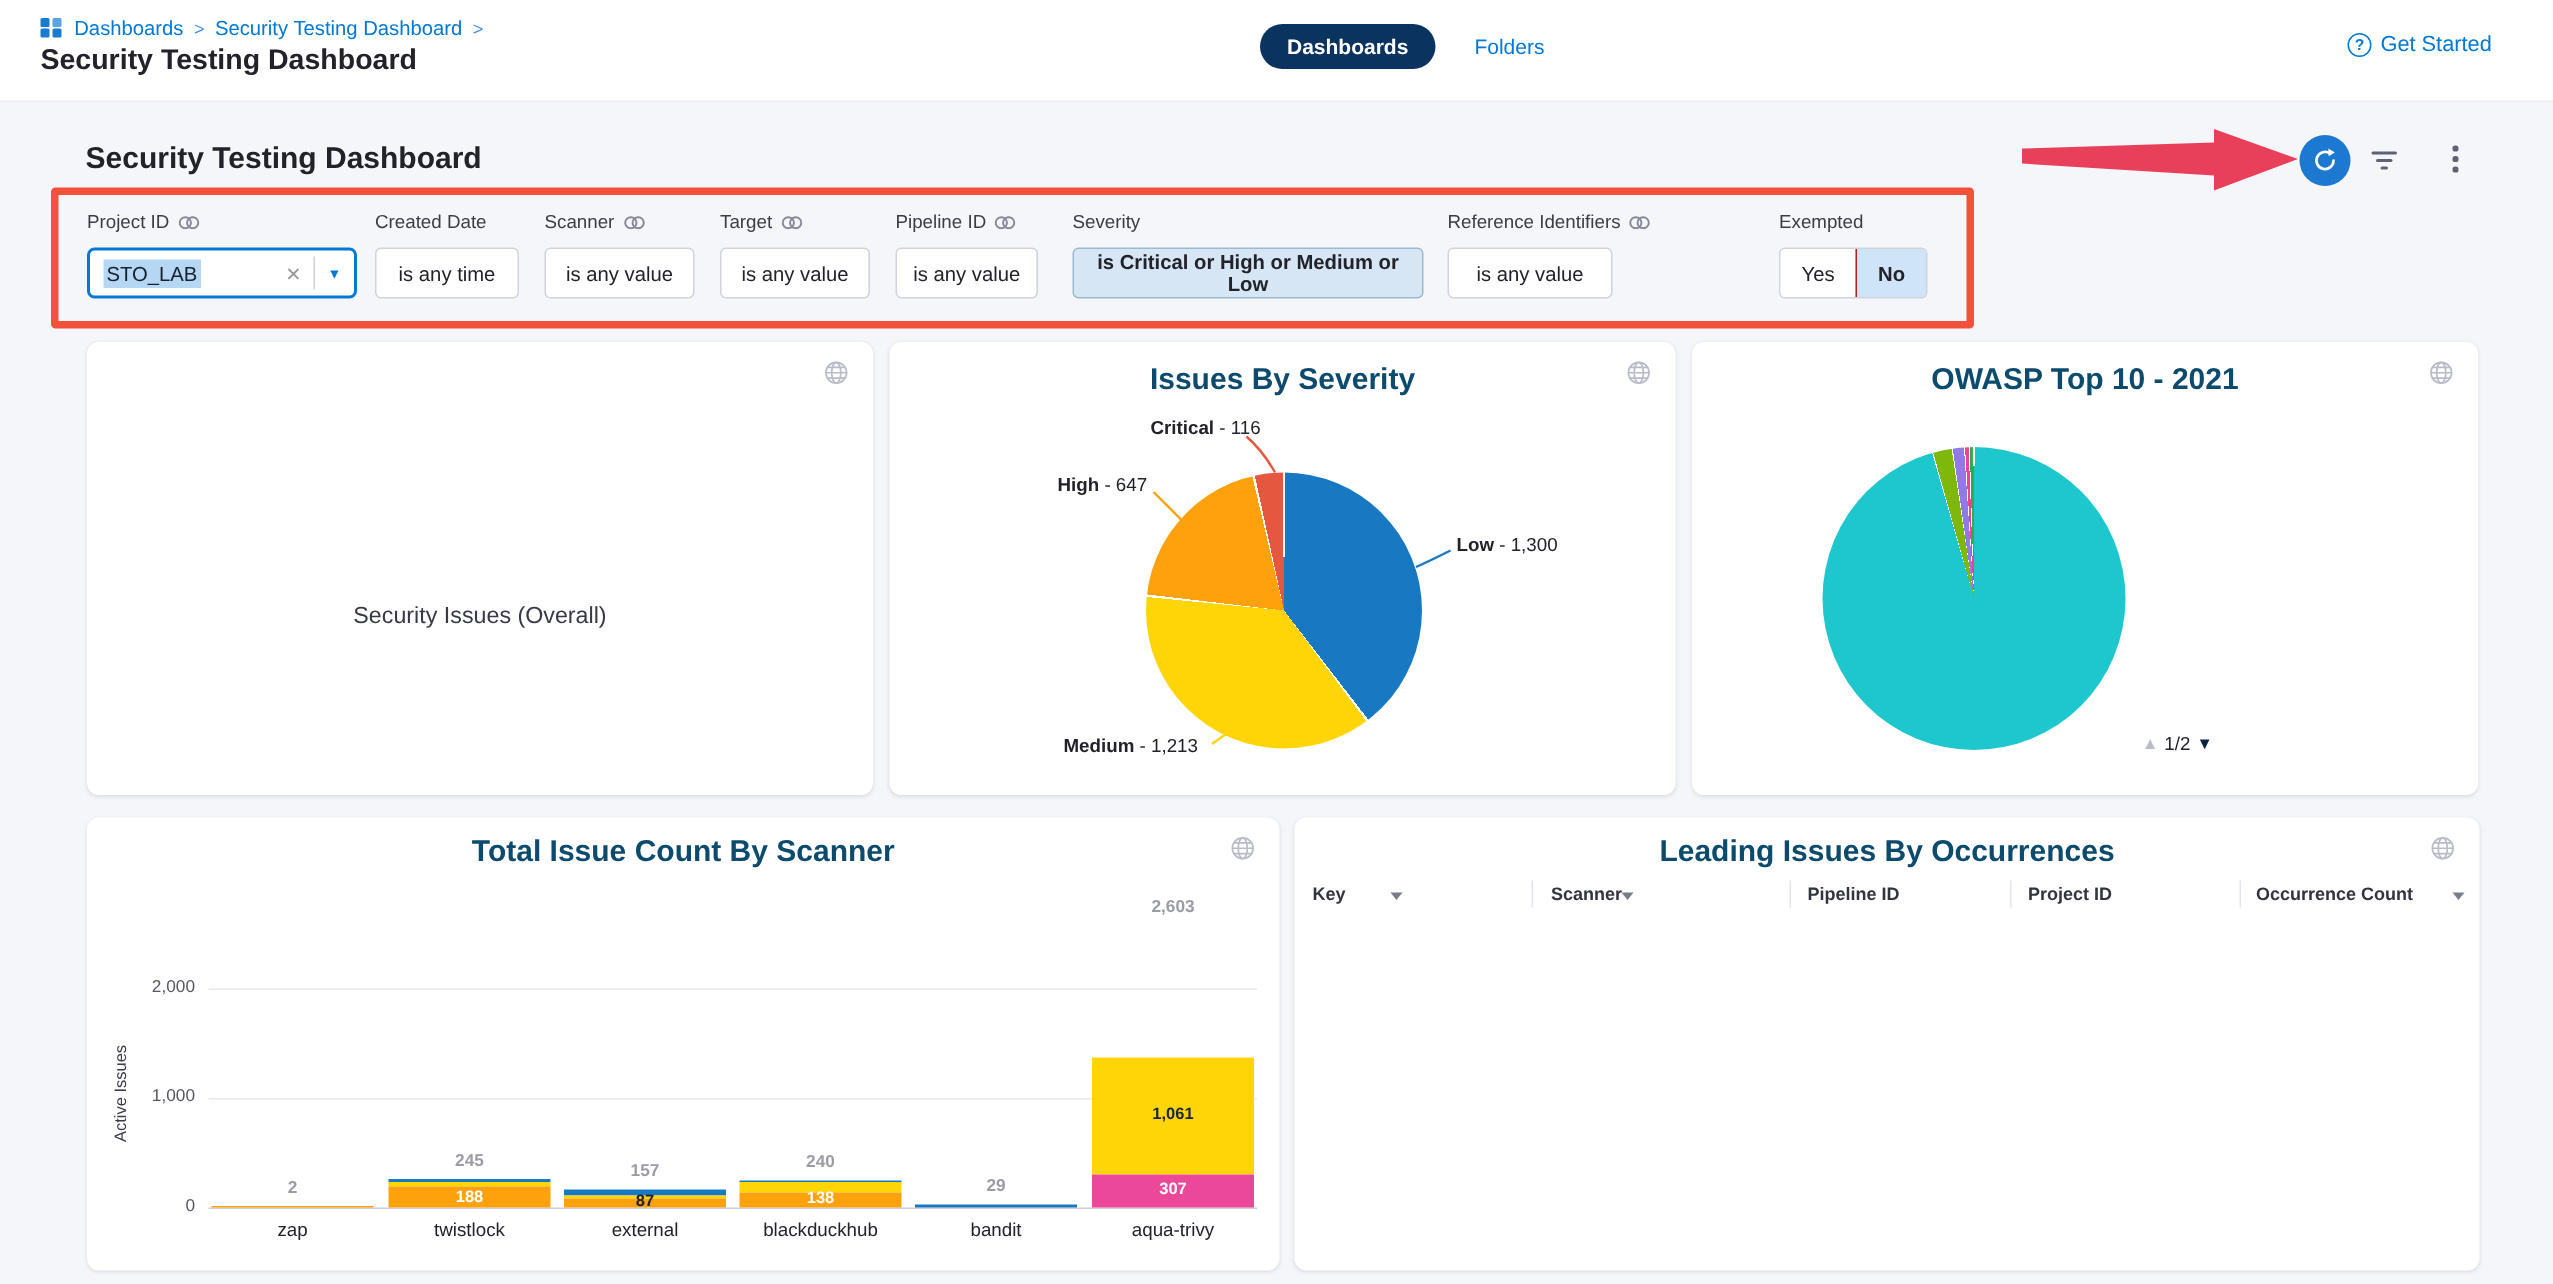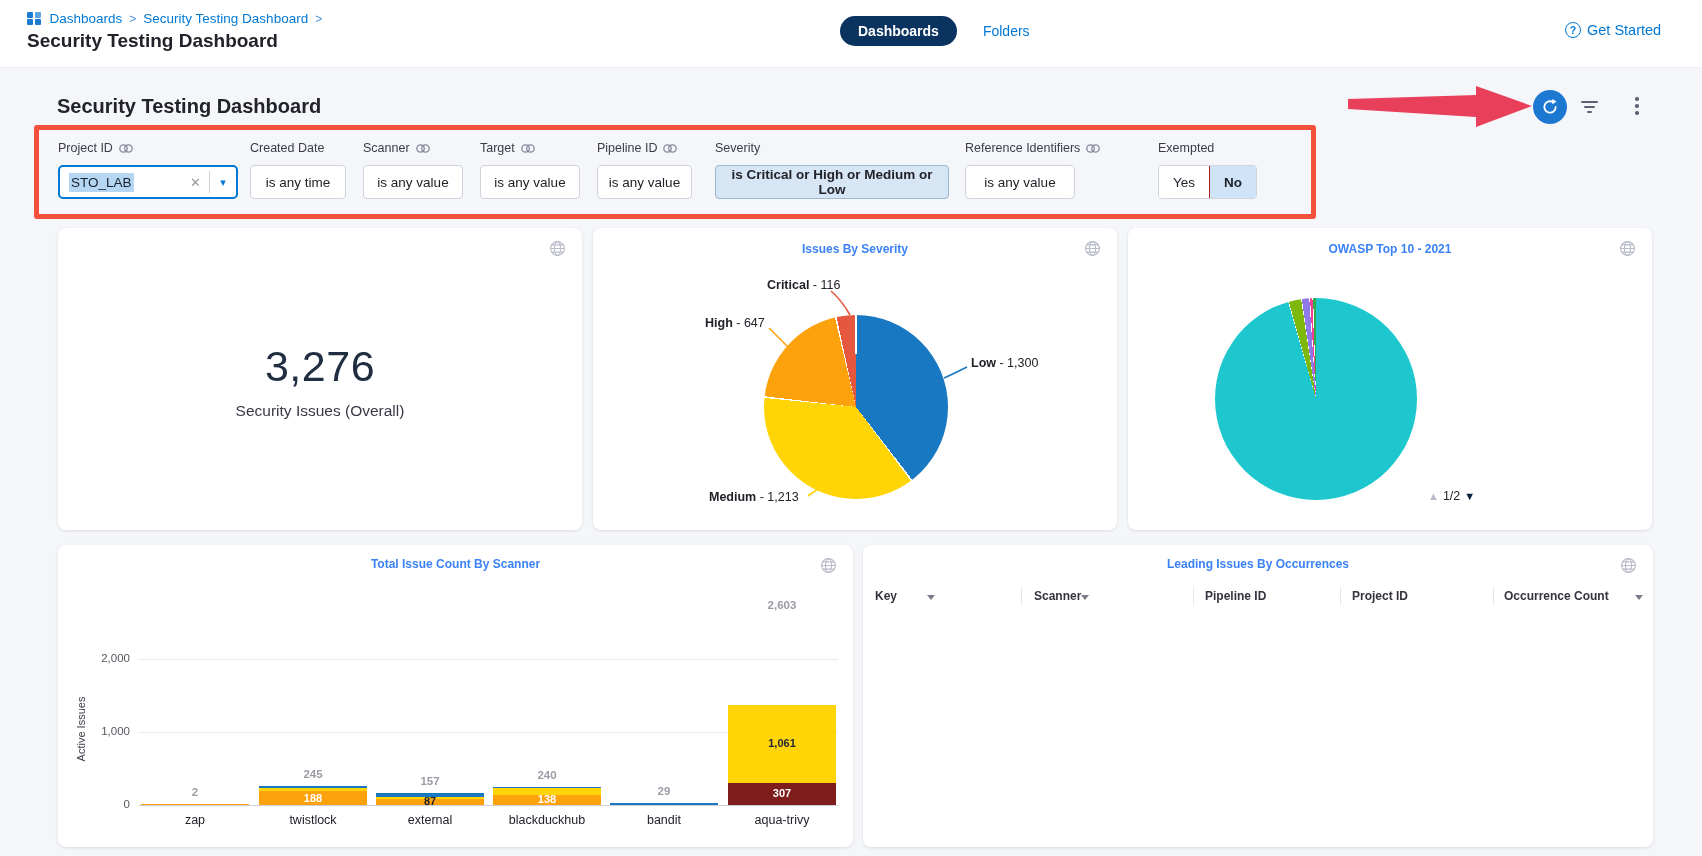--- a/index.html
+++ b/index.html
@@ -45,21 +45,21 @@
        display:flex;align-items:center;box-sizing:border-box;padding-left:9px;}
   .pid-value{font-size:13.5px;color:#17202c;background:#b5d7f3;padding:2px 2px;}
   .pid-clear{margin-left:auto;color:#98999f;font-size:13px;cursor:pointer;padding:0 8px;}
   .pid-div{width:1px;height:22px;background:#cfd1da;}
   .pid-caret{width:26px;text-align:center;color:#0278d5;font-size:11px;cursor:pointer;}
   .toggle{margin-top:9px;display:flex;border:1px solid #d0d2dc;border-radius:4px;overflow:hidden;width:max-content;background:#fff;}
   .tbtn{height:32px;border:none;background:#fff;font-size:13.5px;color:#22222a;padding:0 14px;cursor:pointer;font-family:inherit;}
   .tbtn.selected{background:#cfe4f8;font-weight:600;border-left:1px solid #b91c1c;}
   
   .card{position:absolute;background:#fff;border-radius:8px;box-shadow:0 1px 3px rgba(40,41,61,.12);}
-  .card-title{position:absolute;top:14px;left:0;width:100%;text-align:center;font-size:12px;font-weight:600;color:#3b82f6;}
+  .card-title{position:absolute;top:14px;left:0;width:100%;text-align:center;font-size:20px;font-weight:600;color:#0c4a6e;}
   .globe{position:absolute;right:16px;top:12px;width:17px;height:17px;color:#b9bbc9;}
   .big-num{position:absolute;top:114px;width:100%;text-align:center;font-size:43px;color:#212d40;font-weight:500;letter-spacing:.5px;}
   .big-label{position:absolute;top:174px;width:100%;text-align:center;font-size:15.5px;color:#383946;}
   .pie{position:absolute;border-radius:50%;cursor:pointer;}
   .pie-sev{left:171px;top:87px;width:184px;height:184px;}
   .pie-owasp{left:87px;top:70px;width:202px;height:202px;}
   .pie-label{position:absolute;font-size:12.5px;color:#22222a;white-space:nowrap;}
   .pie-label b{font-weight:700;}
   .leaders{position:absolute;left:0;top:0;pointer-events:none;}
   .pag{position:absolute;left:300px;top:261px;font-size:12.5px;color:#22222a;display:flex;align-items:center;gap:4px;}
@@ -201,39 +201,38 @@
     <div class="flabel">
       <span>Reference Identifiers</span>
       <svg width="14" height="9" viewBox="0 0 14 9" fill="none" stroke="#85879a" stroke-width="1.3">
           <rect x="0.8" y="0.8" width="7.5" height="7.4" rx="3.7"></rect>
           <rect x="5.7" y="0.8" width="7.5" height="7.4" rx="3.7"></rect>
         </svg>
     </div>
     <button class="fbtn" style="width:110px">is any value</button>
   </div>
 
-  <div class="fgroup" style="left:1158px">
+  <div class="fgroup" style="left:1186px">
     <div class="flabel">
         <span>Exempted</span>
       </div>
     <div class="toggle">
       <button class="tbtn">Yes</button>
       <button class="tbtn selected">No</button>
     </div>
   </div>
 
   <section class="card" style="left:58px;top:228px;width:524px;height:302px">
     <svg class="globe" viewBox="0 0 18 18">
         <g fill="none" stroke="currentColor" stroke-width="1.2">
           <circle cx="9" cy="9" r="7.3"></circle>
           <ellipse cx="9" cy="9" rx="3.2" ry="7.3"></ellipse>
           <path d="M1.7 9h14.6M2.6 5.2h12.8M2.6 12.8h12.8"></path>
         </g>
       </svg>
-    <div class="big-num">3,276</div>
     <div class="big-label">Security Issues (Overall)</div>
   </section>
 
   <section class="card" style="left:593px;top:228px;width:524px;height:302px">
     <div class="card-title">Issues By Severity</div>
     <svg class="globe" viewBox="0 0 18 18">
         <g fill="none" stroke="currentColor" stroke-width="1.2">
           <circle cx="9" cy="9" r="7.3"></circle>
           <ellipse cx="9" cy="9" rx="3.2" ry="7.3"></ellipse>
           <path d="M1.7 9h14.6M2.6 5.2h12.8M2.6 12.8h12.8"></path>
@@ -319,21 +318,21 @@
           <div class="bar-seg" style="height: 1.2px; background: rgb(24, 120, 194);"></div>
         </div>
         <div class="bar-total" style="left: 429px; top: 223.791px;">240</div>
         <div class="bar-xlabel" style="left: 429px;">blackduckhub</div>
         <div class="bar-col" style="left: 552px; width: 108px;">
           <div class="bar-seg" style="height: 2.117px; background: rgb(24, 120, 194);"></div>
         </div>
         <div class="bar-total" style="left: 546px; top: 239.883px;">29</div>
         <div class="bar-xlabel" style="left: 546px;">bandit</div>
         <div class="bar-col" style="left: 670px; width: 108px;">
-          <div class="bar-seg" style="height: 22.411px; background: #7f1d1d; color: rgb(255, 255, 255);">307</div>
+          <div class="bar-seg" style="height: 22.411px; background: #ec4899; color: rgb(255, 255, 255);">307</div>
           <div class="bar-seg" style="height: 77.453px; background: rgb(255, 213, 8); color: rgb(29, 39, 54);">1,061</div>
         </div>
         <div class="bar-total" style="left: 664px; top: 53.952px;">2,603</div>
         <div class="bar-xlabel" style="left: 664px;">aqua-trivy</div>
       </div>
   </section>
 
   <section class="card" style="left:863px;top:545px;width:790px;height:302px">
     <div class="card-title" style="top:12px">Leading Issues By Occurrences</div>
     <svg class="globe" viewBox="0 0 18 18">

